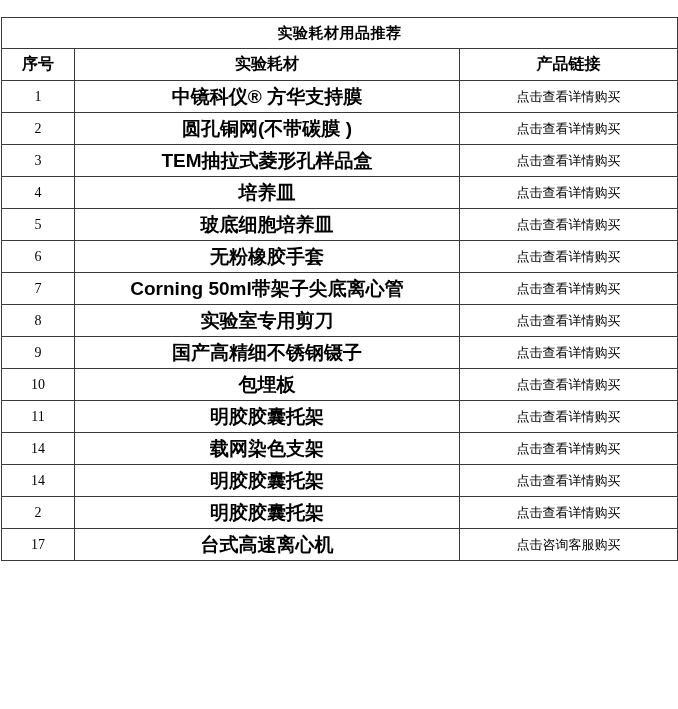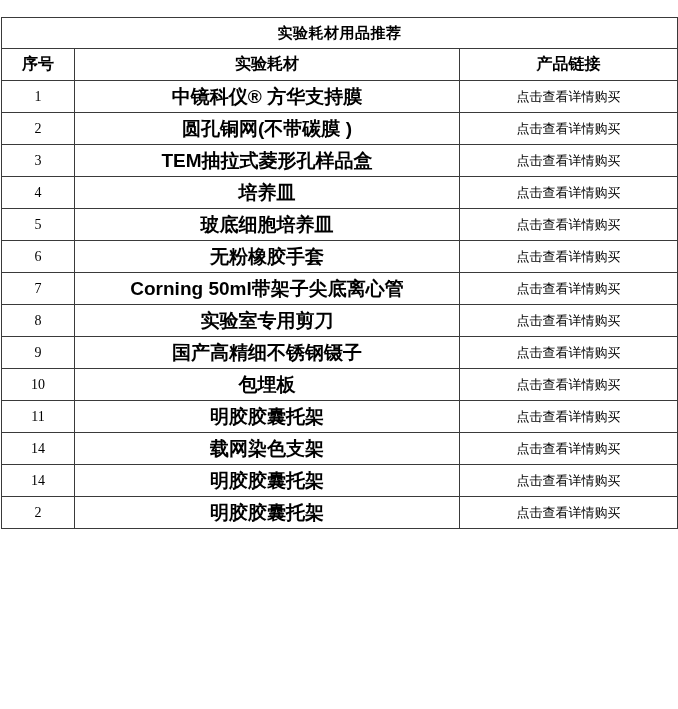--- a/index.html
+++ b/index.html
@@ -145,16 +145,21 @@
     <td class="cell-link">点击查看详情购买</td>
   </tr>
 
   <tr>
     <td class="cell-no">2</td>
     <td class="cell-item">明胶胶囊托架</td>
     <td class="cell-link">点击查看详情购买</td>
   </tr>
 
 
+  <tr>
+    <td class="cell-no">17</td>
+    <td class="cell-item">台式高速离心机</td>
+    <td class="cell-link">点击咨询客服购买</td>
+  </tr>
 
 
 </tbody>
 </table>
 
 </body></html>

